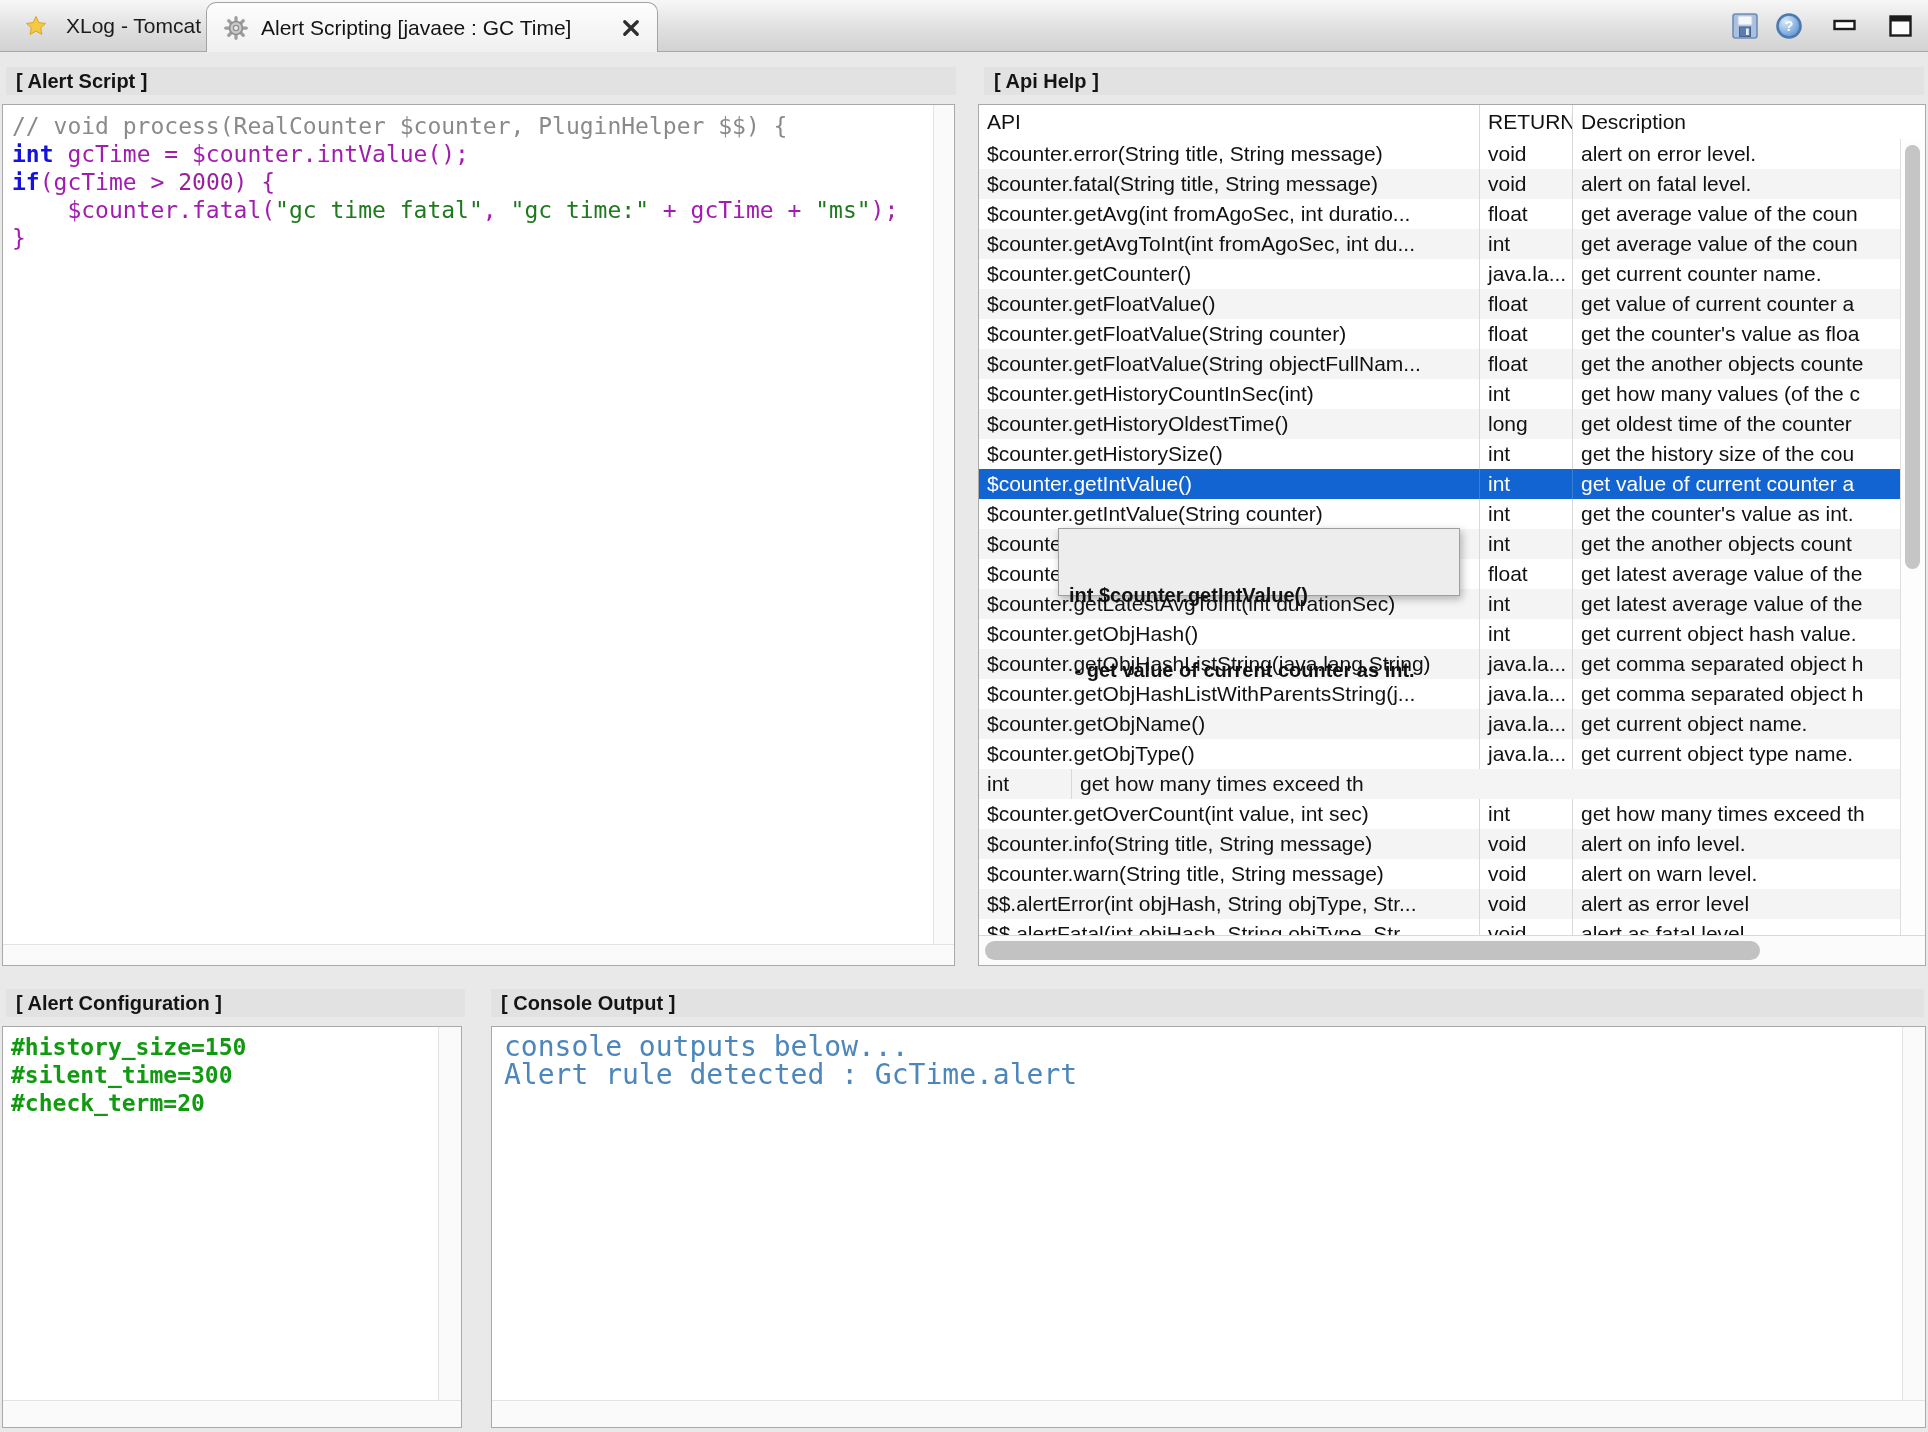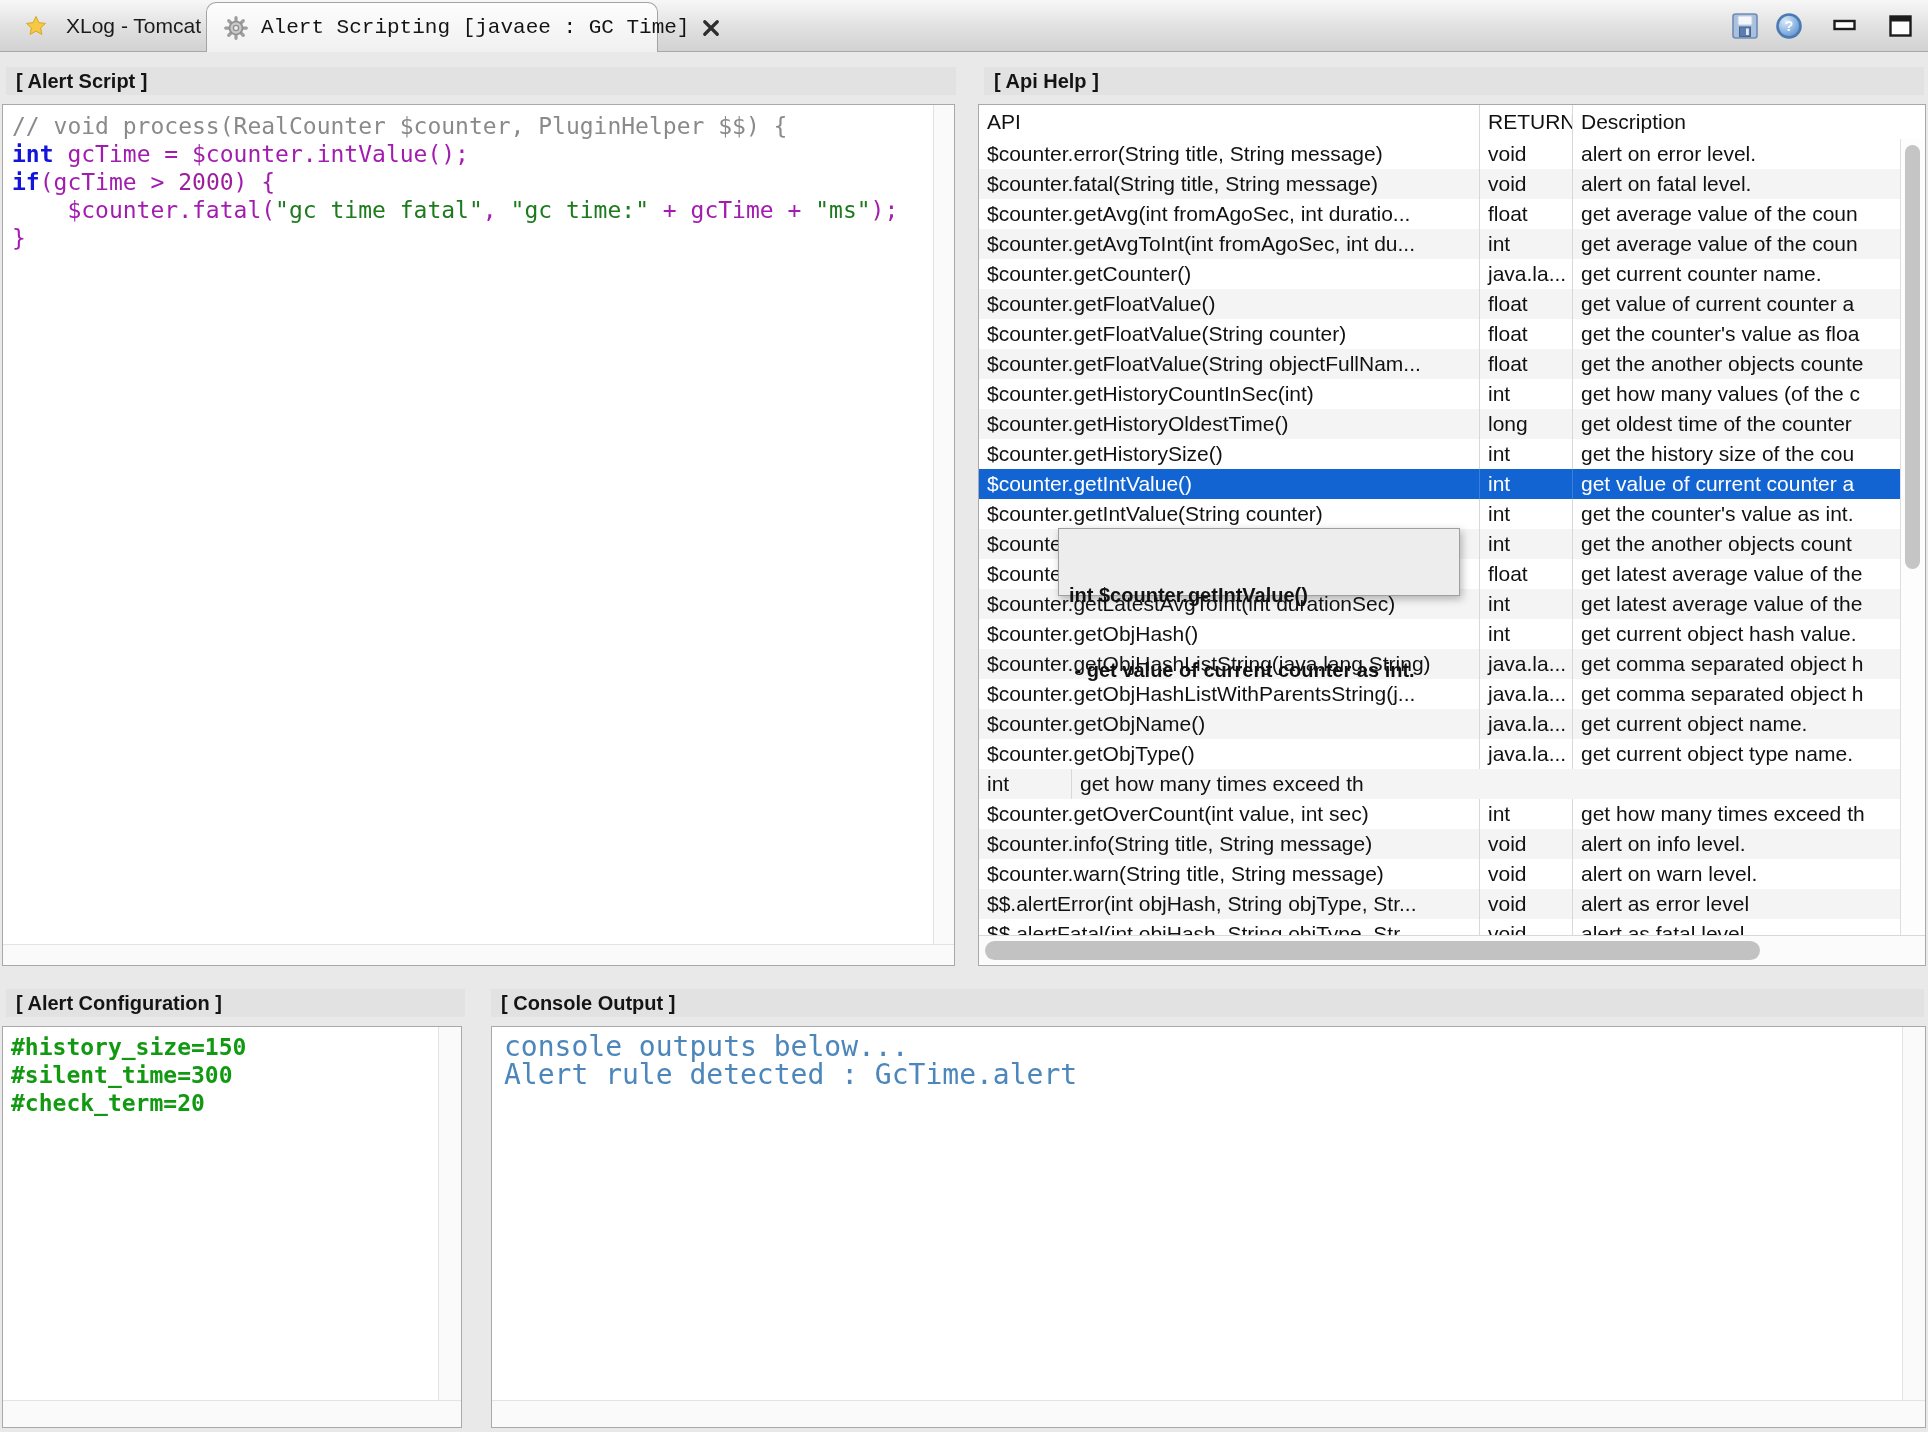--- a/index.html
+++ b/index.html
@@ -7,21 +7,21 @@
           font-family:"Liberation Sans",sans-serif;-webkit-font-smoothing:antialiased;}
 
   
   .tabbar{position:absolute;left:0;top:0;width:100%;height:52px;
           background:linear-gradient(#f7f7f7,#e0e0e0 55%,#d2d2d2);
           border-bottom:1px solid #a8a8a8;box-sizing:border-box;}
   .tab-inactive{position:absolute;left:10px;top:0;height:52px;display:flex;align-items:center;gap:18px;padding:0 14px;cursor:default;}
   .tab-inactive .lbl{font-size:21px;color:#1b1b1b;white-space:nowrap;}
   .tab-active{position:absolute;left:206px;top:2px;width:452px;height:50px;
           background:linear-gradient(#fdfdfd,#f0f0f0);border:1px solid #a3a3a3;border-bottom:none;
-          border-radius:10px 10px 0 0;display:flex;align-items:center;gap:12px;padding:0 16px;box-sizing:border-box;font-family:Liberation Mono, monospace;}
+          border-radius:10px 10px 0 0;display:flex;align-items:center;gap:12px;padding:0 16px;box-sizing:border-box;}
   .tab-active .lbl{font-size:21px;color:#141414;white-space:nowrap;flex:1;}
   .tab-close{display:flex;align-items:center;cursor:pointer;}
   .tab-actions{position:absolute;right:10px;top:0;height:52px;display:flex;align-items:center;}
   .icon-btn{width:34px;height:34px;display:flex;align-items:center;justify-content:center;}
   .gap12{margin-left:10px;} .gap20{margin-left:22px;}
 
   
   .panel-title{position:absolute;height:28px;background:#e2e2e2;color:#141414;font-weight:700;
           font-size:20px;line-height:28px;padding-left:10px;box-sizing:border-box;white-space:nowrap;}
   #title-script{left:6px;top:67px;width:950px;}

